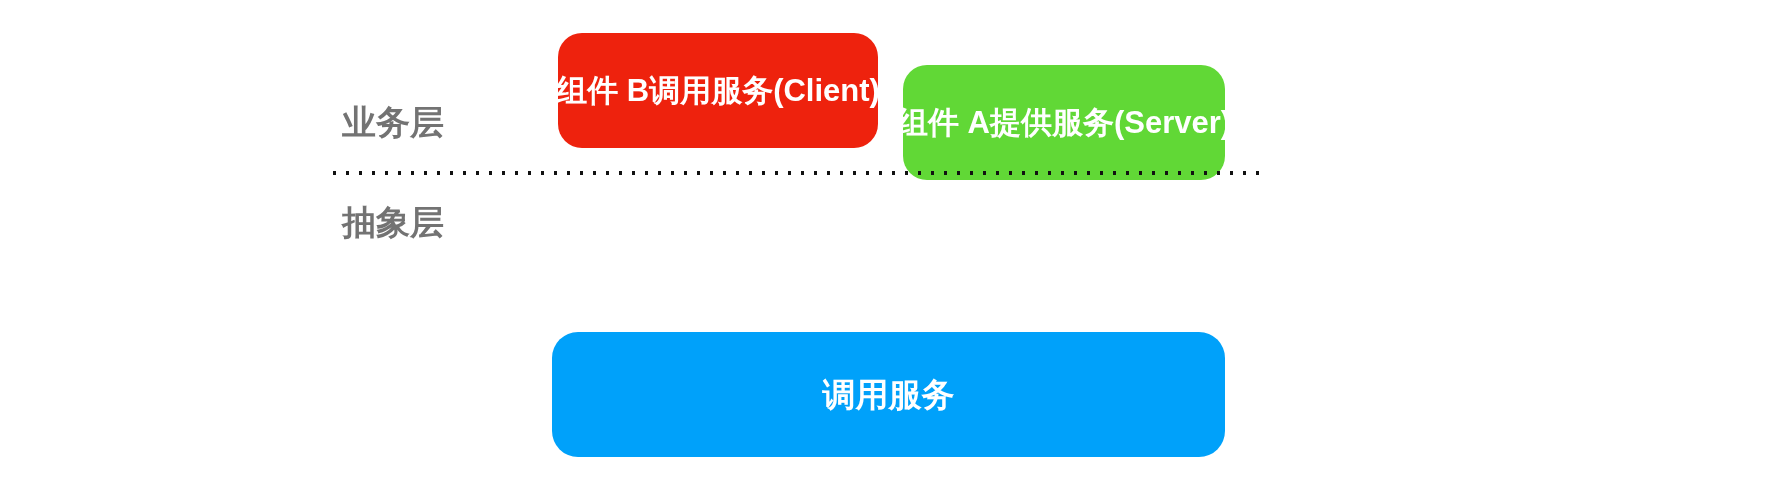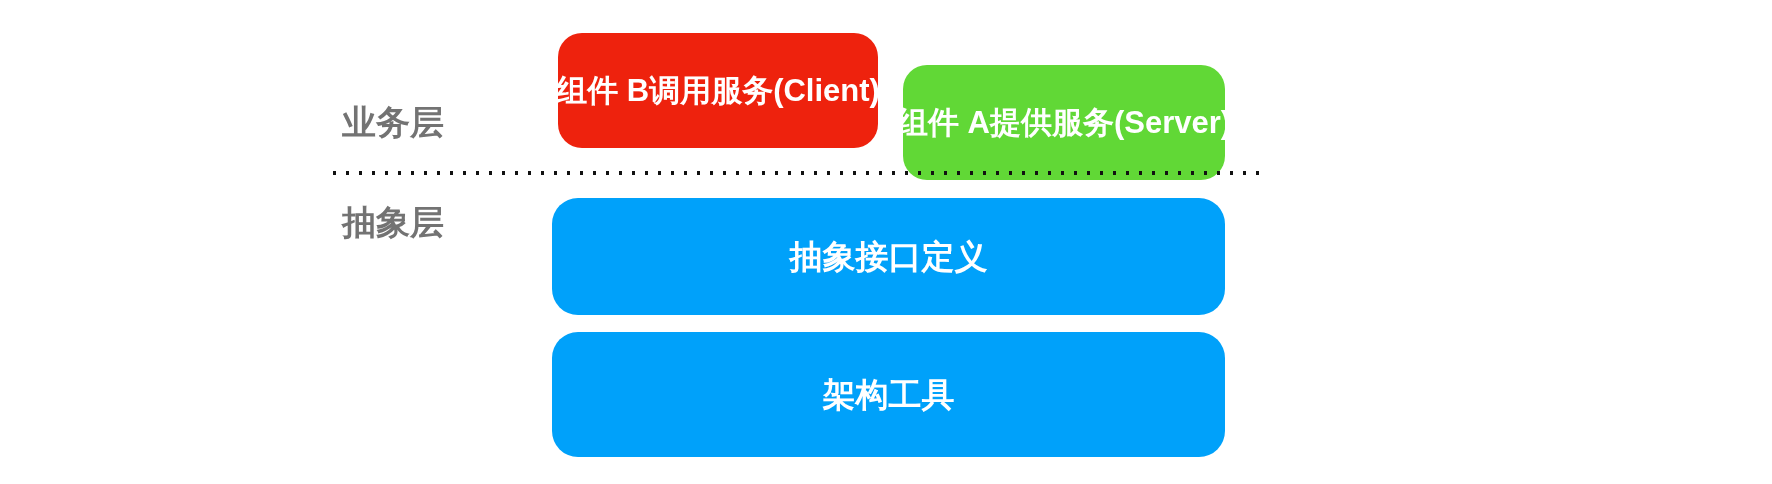--- a/index.html
+++ b/index.html
@@ -86,21 +86,18 @@
 
   <div class="box component component-a" style="background-color: rgb(97, 216, 54); margin-top: 32px;">
     <div class="box-line">组件 A</div>
     <div class="box-line">提供服务(Server)</div>
   </div>
 
   <div class="divider"></div>
 
   <div class="layer-label abstraction">抽象层</div>
 
-  <div class="box abstraction-box abstract-interface" style="background-color: rgb(0, 161, 250);">
-    <div class="box-line">抽象接口定义</div>
-  </div>
 
   <div class="box abstraction-box architecture-tools" style="background-color: rgb(0, 161, 250);">
-    <div class="box-line">架构工具</div>
+    <div class="box-line">调用服务</div>
   </div>
 
 </div>
 
 </body></html>

